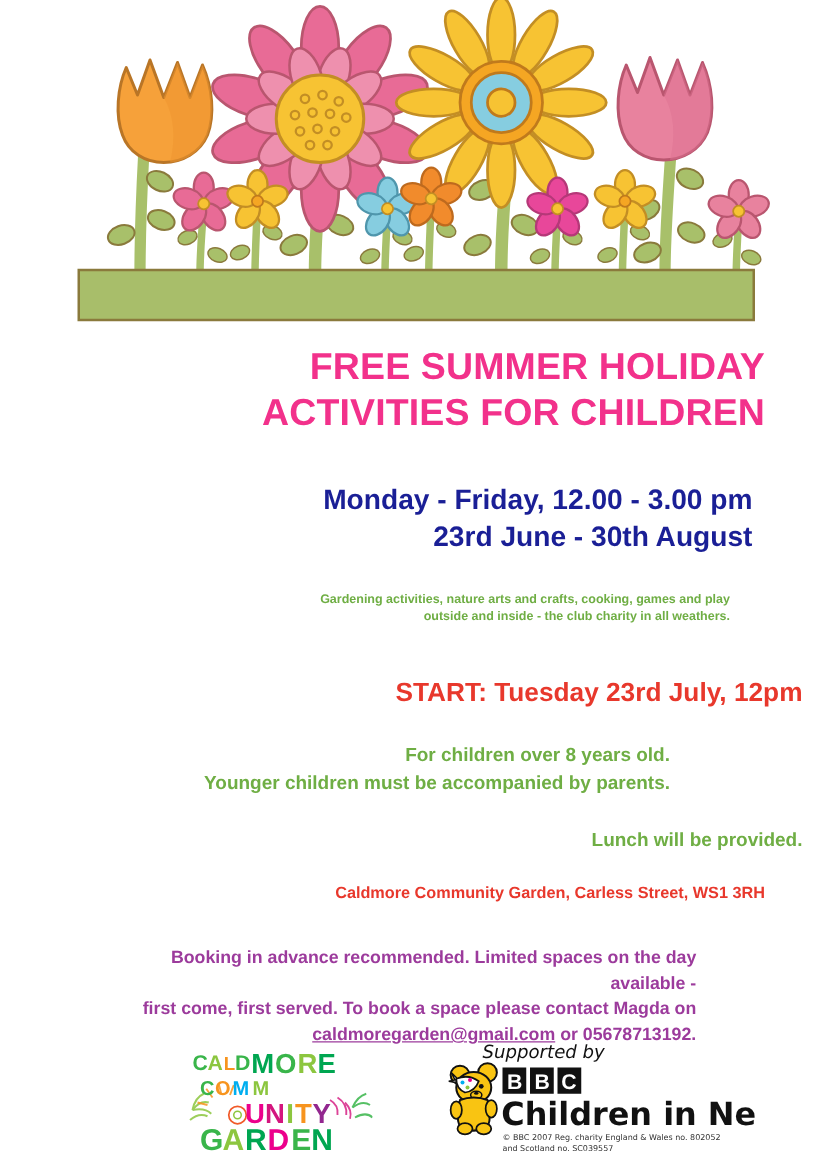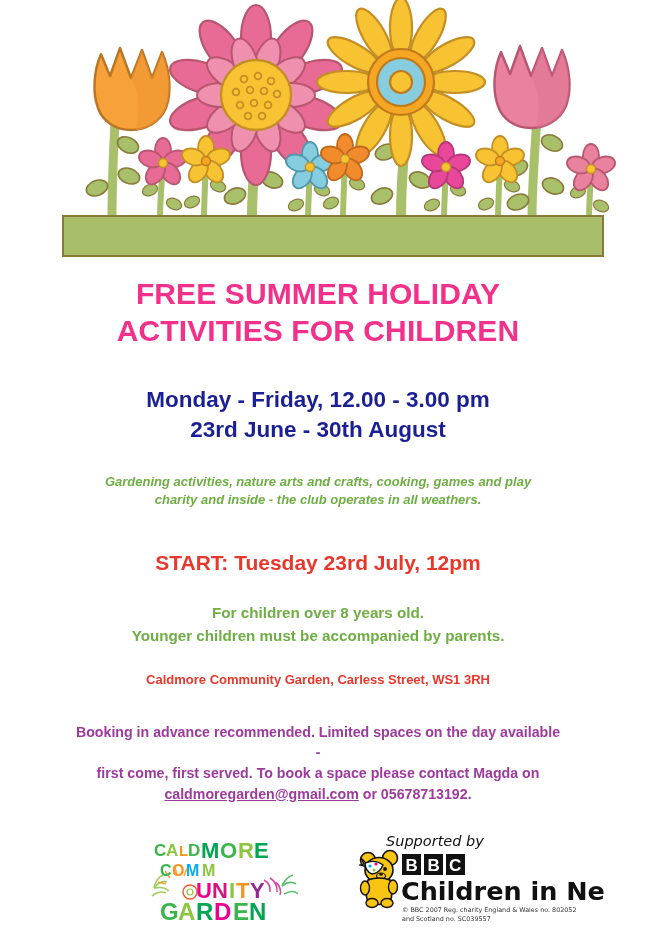--- a/index.html
+++ b/index.html
@@ -28,24 +28,24 @@
     position: absolute;
     left: 0; top: 0;
     width: 665px;
     height: 258px;
   }
   .illustration svg { display: block; }
 
   
   .text-area {
     position: absolute;
-    left: 4px;
+    left: 14px;
     top: 262px;
     width: 628px;
-    text-align: center;
+    text-align: right;
   }
 
   .headline {
     color: #F2318B;
     font-size: 30px;
     font-weight: bold;
     line-height: 1.22;
     letter-spacing: 0.1px;
     margin: 14px 0 0 0;
     padding: 0 30px;
@@ -55,26 +55,25 @@
     color: #1A1F96;
     font-size: 22.5px;
     font-weight: bold;
     line-height: 1.32;
     margin: 36px 0 0 0;
     padding: 0 40px;
   }
 
   .activities {
     color: #6FAE44;
-    font-size: 13px;
+    font-size: 10px;
     font-weight: bold;
     line-height: 1.42;
     margin: 28px 0 12px 0;
     padding: 0 58px;
-    font-style: italic;
   }
 
   .start-line {
     color: #E8382C;
     font-size: 21px;
     font-weight: bold;
     margin: 42px 0 0 0;
   }
 
   .age-info {
@@ -99,21 +98,21 @@
     font-weight: bold;
     margin: 25px 0 0 0;
     padding: 0 30px;
   }
 
   .booking {
     color: #9C3B9C;
     font-size: 14.2px;
     font-weight: bold;
     line-height: 1.46;
-    margin: 35px 0 0 0;
+    margin: 35px 16px 0 0;
     padding: 0 69px;
   }
   .booking a,
   .booking .email {
     color: #9C3B9C;
     text-decoration: underline;
   }
 
   
   .footer {
@@ -423,30 +422,31 @@
       <span>ACTIVITIES FOR CHILDREN</span>
     </h1>
 
     <div class="schedule">
       <span>Monday - Friday, 12.00 - 3.00 pm</span><br>
       <span>23rd June - 30th August</span>
     </div>
 
     <div class="activities">
       <span>Gardening activities, nature arts and crafts, cooking, games and play</span><br>
-      <span>charity and inside - the club operates in all weathers.</span>
+      <span>outside and inside - the club charity in all weathers.</span>
     </div>
 
     <div class="start-line">START: Tuesday 23rd July, 12pm</div>
 
     <div class="age-info">
       <span>For children over 8 years old.</span><br>
       <span>Younger children must be accompanied by parents.</span>
     </div>
 
+    <div class="lunch">Lunch will be provided.</div>
 
     <div class="address">Caldmore Community Garden, Carless Street, WS1 3RH</div>
 
     <div class="booking">
       <span>Booking in advance recommended. Limited spaces on the day available -</span><br>
       <span>first come, first served. To book a space please contact  Magda on</span><br>
       <span class="email">caldmoregarden@gmail.com</span><span> or </span><span>05678713192.</span>
     </div>
   </div>
 

